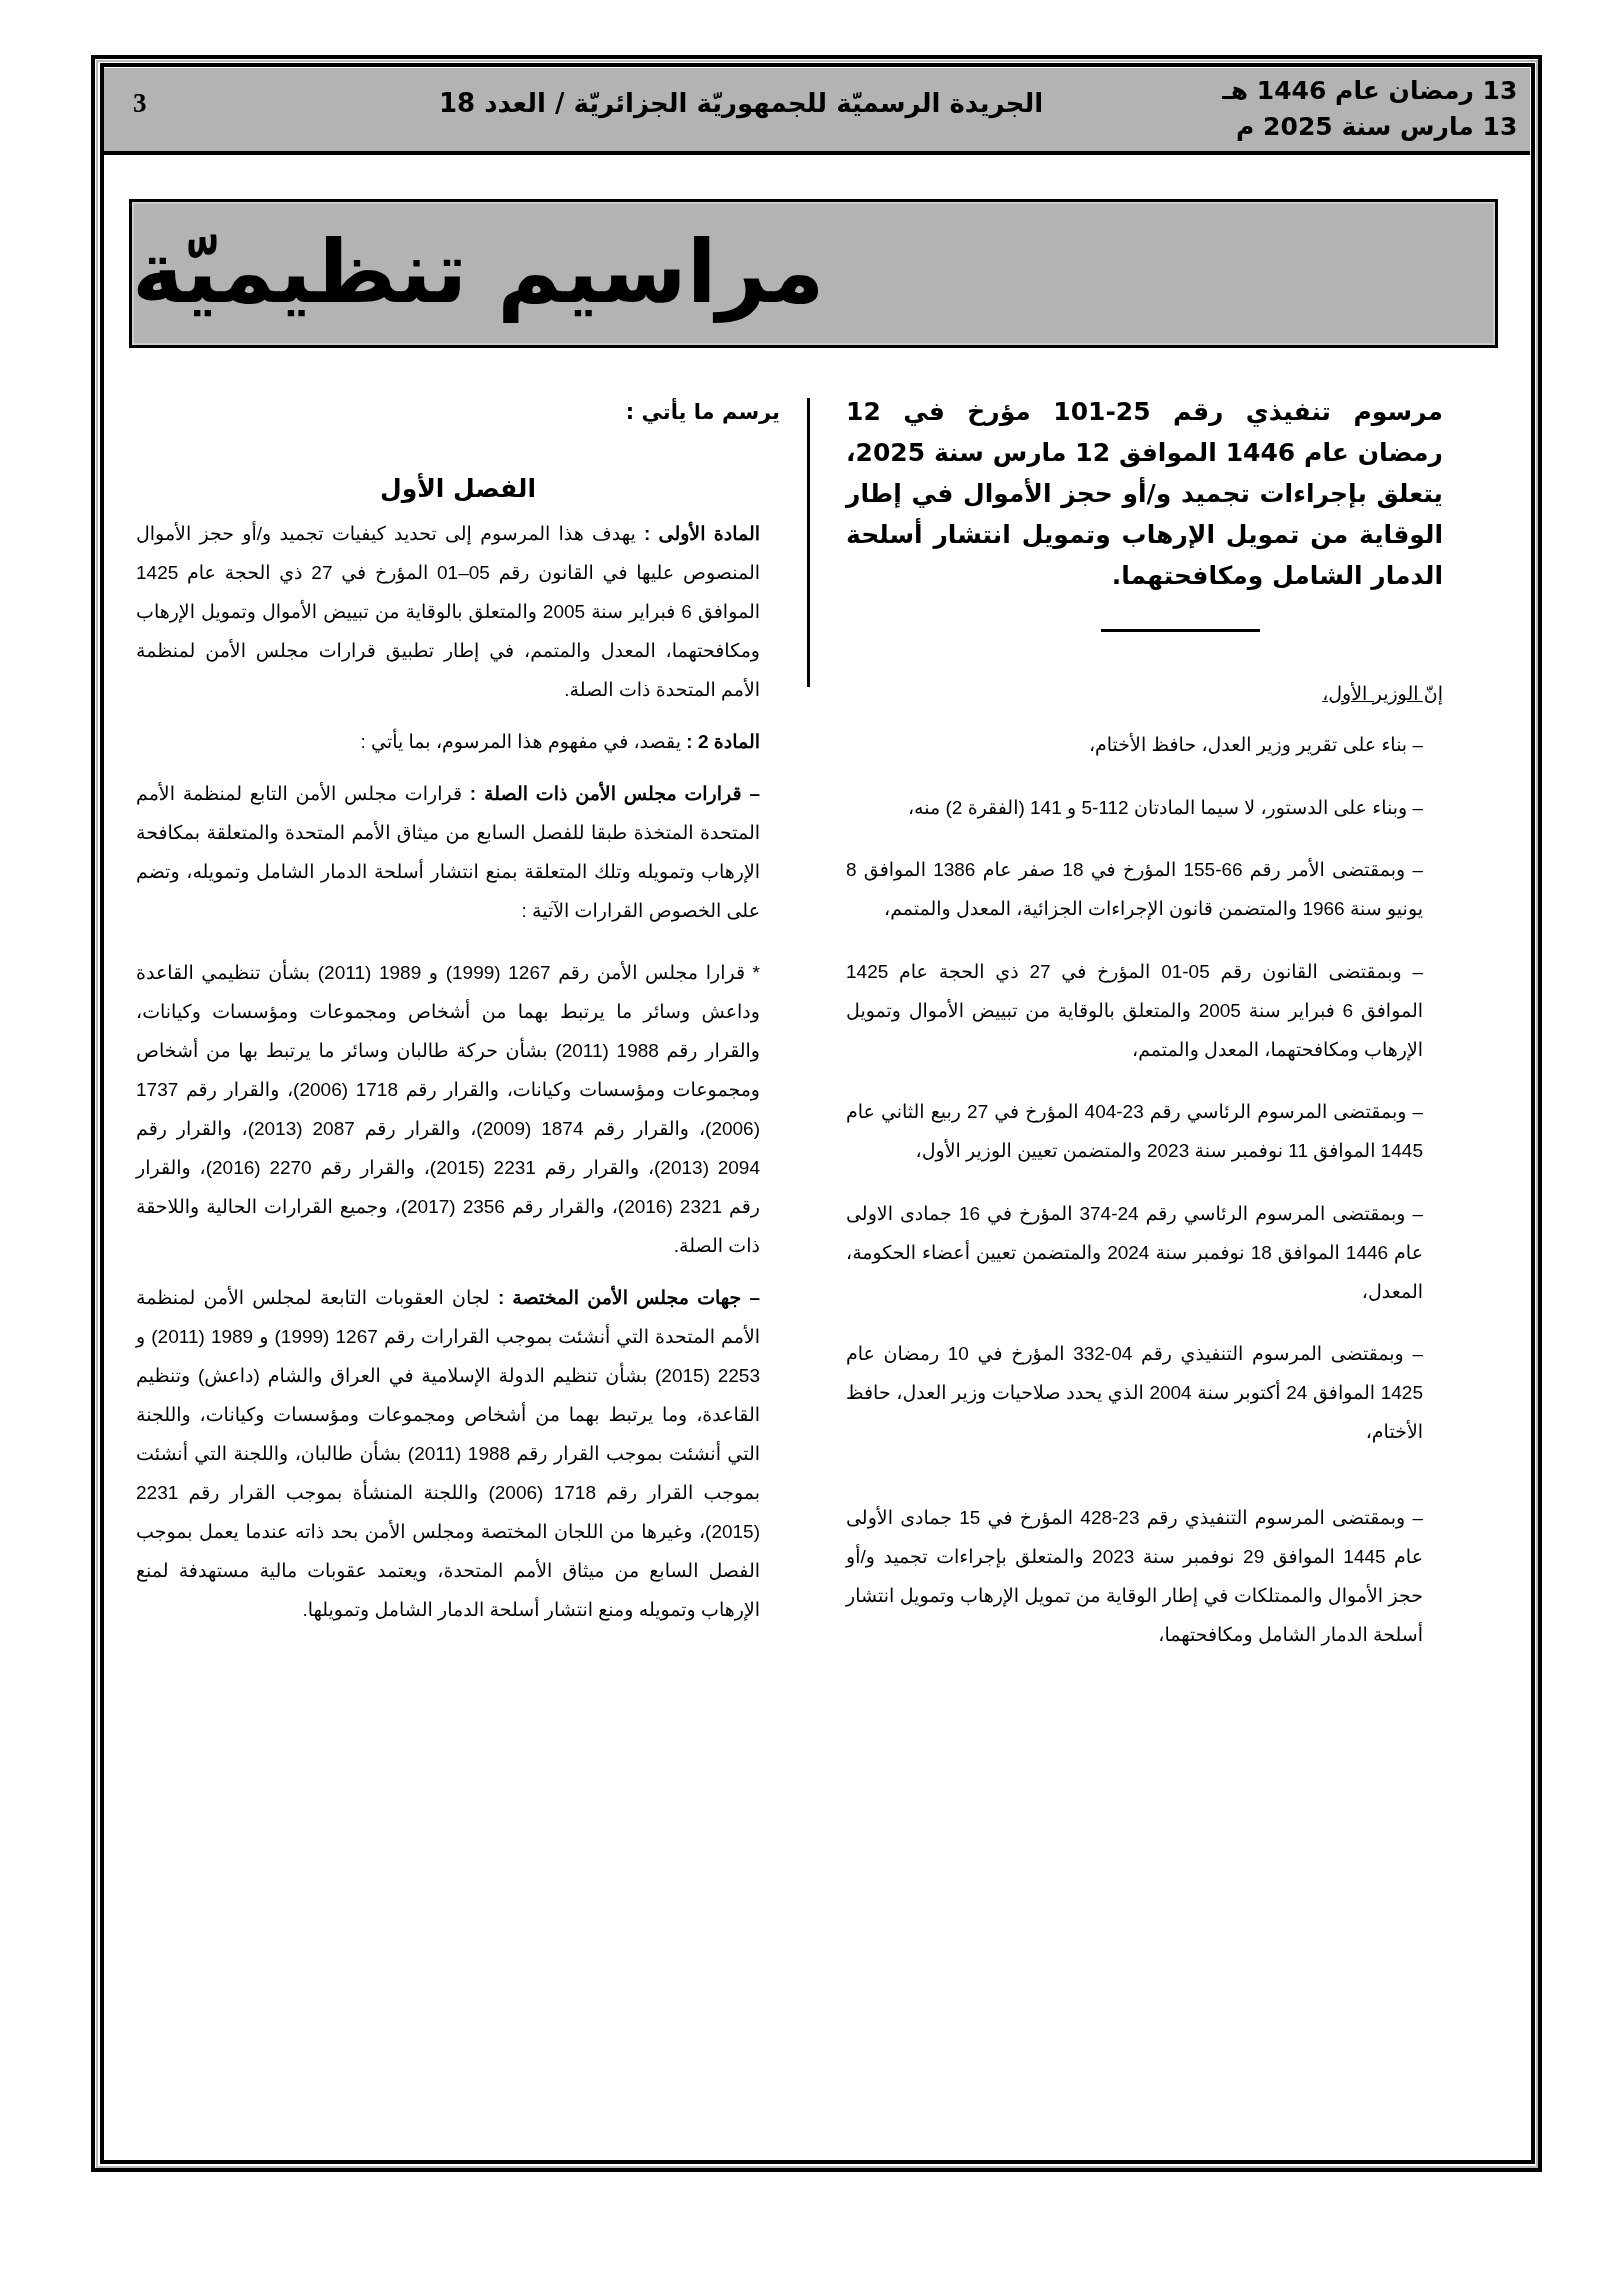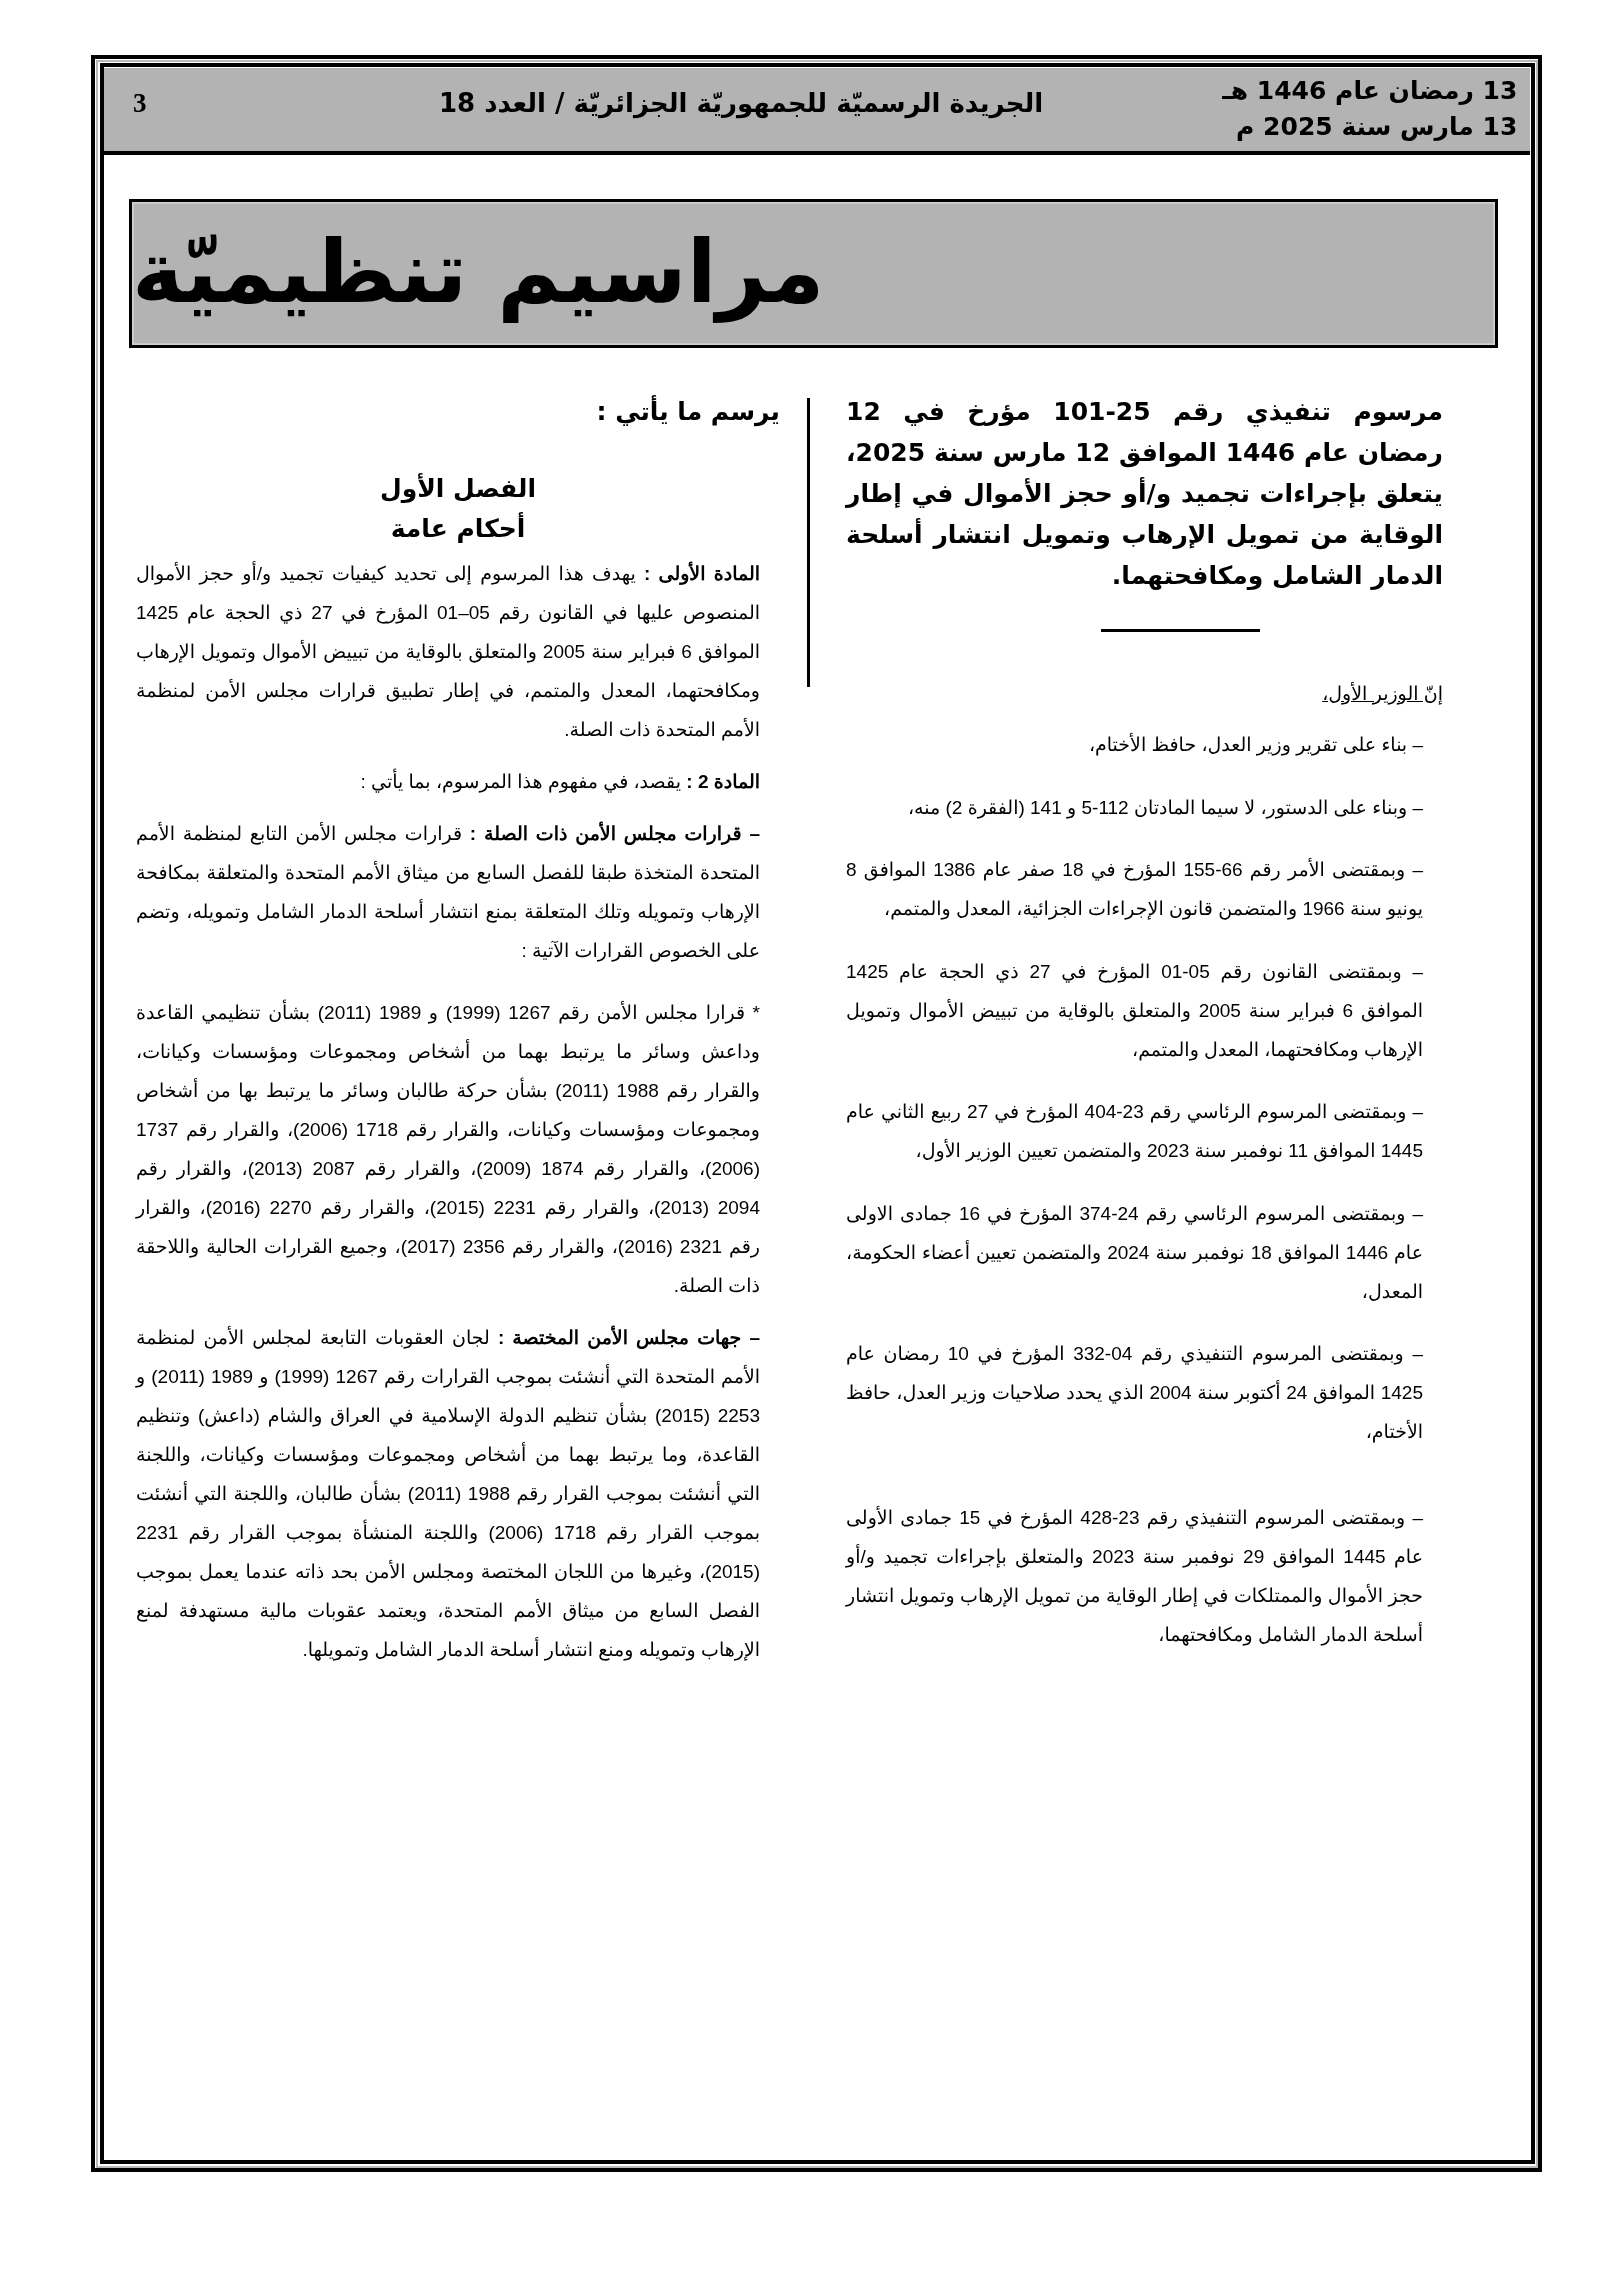--- a/index.html
+++ b/index.html
@@ -39,21 +39,21 @@
 
   .decree-title { font-weight:bold; font-size:25px; line-height:41px; margin:0; }
   .short-rule { width:159px; height:2.7px; background:#000; margin:33px auto 0 auto; position:relative; right:-36px; }
 
   .p { font-family:"Liberation Sans", sans-serif; font-size:19px; line-height:39px; margin:0; }
   .gap-s { height:12.7px; }
   .gap-m { height:23.5px; }
 
   .preamble-intro { margin-top:42px;text-decoration:underline; }
   .bold { font-weight:bold; }
-  .heading { font-weight:bold; font-size:25px; line-height:42px; margin:0; }
+  .heading { font-weight:bold; font-size:21px; line-height:42px; margin:0; }
   .heading-center { font-weight:bold; font-size:25px; line-height:40px; text-align:center; text-align-last:center; margin:0; }
   .indent { padding-right:20px; }
 </style>
 </head>
 <body>
 
 <div class="frame-outer"></div>
 <div class="frame-gap"></div>
 <div class="frame-inner"></div>
 
@@ -93,21 +93,20 @@
   <p class="p indent">– وبمقتضى المرسوم التنفيذي رقم 04-332 المؤرخ في 10 رمضان عام 1425 الموافق 24 أكتوبر سنة 2004 الذي يحدد صلاحيات وزير العدل، حافظ الأختام،</p>
   <div class="gap-m"></div>
   <div class="gap-m"></div>
   <p class="p indent">– وبمقتضى المرسوم التنفيذي رقم 23-428 المؤرخ في 15 جمادى الأولى عام 1445 الموافق 29 نوفمبر سنة 2023 والمتعلق بإجراءات تجميد و/أو حجز الأموال والممتلكات في إطار الوقاية من تمويل الإرهاب وتمويل انتشار أسلحة الدمار الشامل ومكافحتهما،</p>
 </div>
 
 <div class="col col-left">
   <p class="heading">يرسم ما يأتي :</p>
   <div style="height:36px"></div>
   <p class="heading-center">الفصل الأول</p>
-  <p class="heading-center">أحكام عامة</p>
   <div style="height:5.4px"></div>
 
   <p class="p indent"><span class="bold">المادة الأولى :</span><span> يهدف هذا المرسوم إلى تحديد كيفيات تجميد و/أو حجز الأموال المنصوص عليها في القانون رقم 05–01 المؤرخ في 27 ذي الحجة عام 1425 الموافق 6 فبراير سنة 2005 والمتعلق بالوقاية من تبييض الأموال وتمويل الإرهاب ومكافحتهما، المعدل والمتمم، في إطار تطبيق قرارات مجلس الأمن لمنظمة الأمم المتحدة ذات الصلة.</span></p>
   <div class="gap-s"></div>
   <p class="p indent"><span class="bold">المادة 2 :</span><span> يقصد، في مفهوم هذا المرسوم، بما يأتي :</span></p>
   <div class="gap-s"></div>
   <p class="p indent"><span class="bold">– قرارات مجلس الأمن ذات الصلة :</span><span> قرارات مجلس الأمن التابع لمنظمة الأمم المتحدة المتخذة طبقا للفصل السابع من ميثاق الأمم المتحدة والمتعلقة بمكافحة الإرهاب وتمويله وتلك المتعلقة بمنع انتشار أسلحة الدمار الشامل وتمويله، وتضم على الخصوص القرارات الآتية :</span></p>
   <div class="gap-m"></div>
   <p class="p indent">* قرارا مجلس الأمن رقم 1267 (1999) و 1989 (2011) بشأن تنظيمي القاعدة وداعش وسائر ما يرتبط بهما من أشخاص ومجموعات ومؤسسات وكيانات، والقرار رقم 1988 (2011) بشأن حركة طالبان وسائر ما يرتبط بها من أشخاص ومجموعات ومؤسسات وكيانات، والقرار رقم 1718 (2006)، والقرار رقم 1737 (2006)، والقرار رقم 1874 (2009)، والقرار رقم 2087 (2013)، والقرار رقم 2094 (2013)، والقرار رقم 2231 (2015)، والقرار رقم 2270 (2016)، والقرار رقم 2321 (2016)، والقرار رقم 2356 (2017)، وجميع القرارات الحالية واللاحقة ذات الصلة.</p>
   <div class="gap-s"></div>

